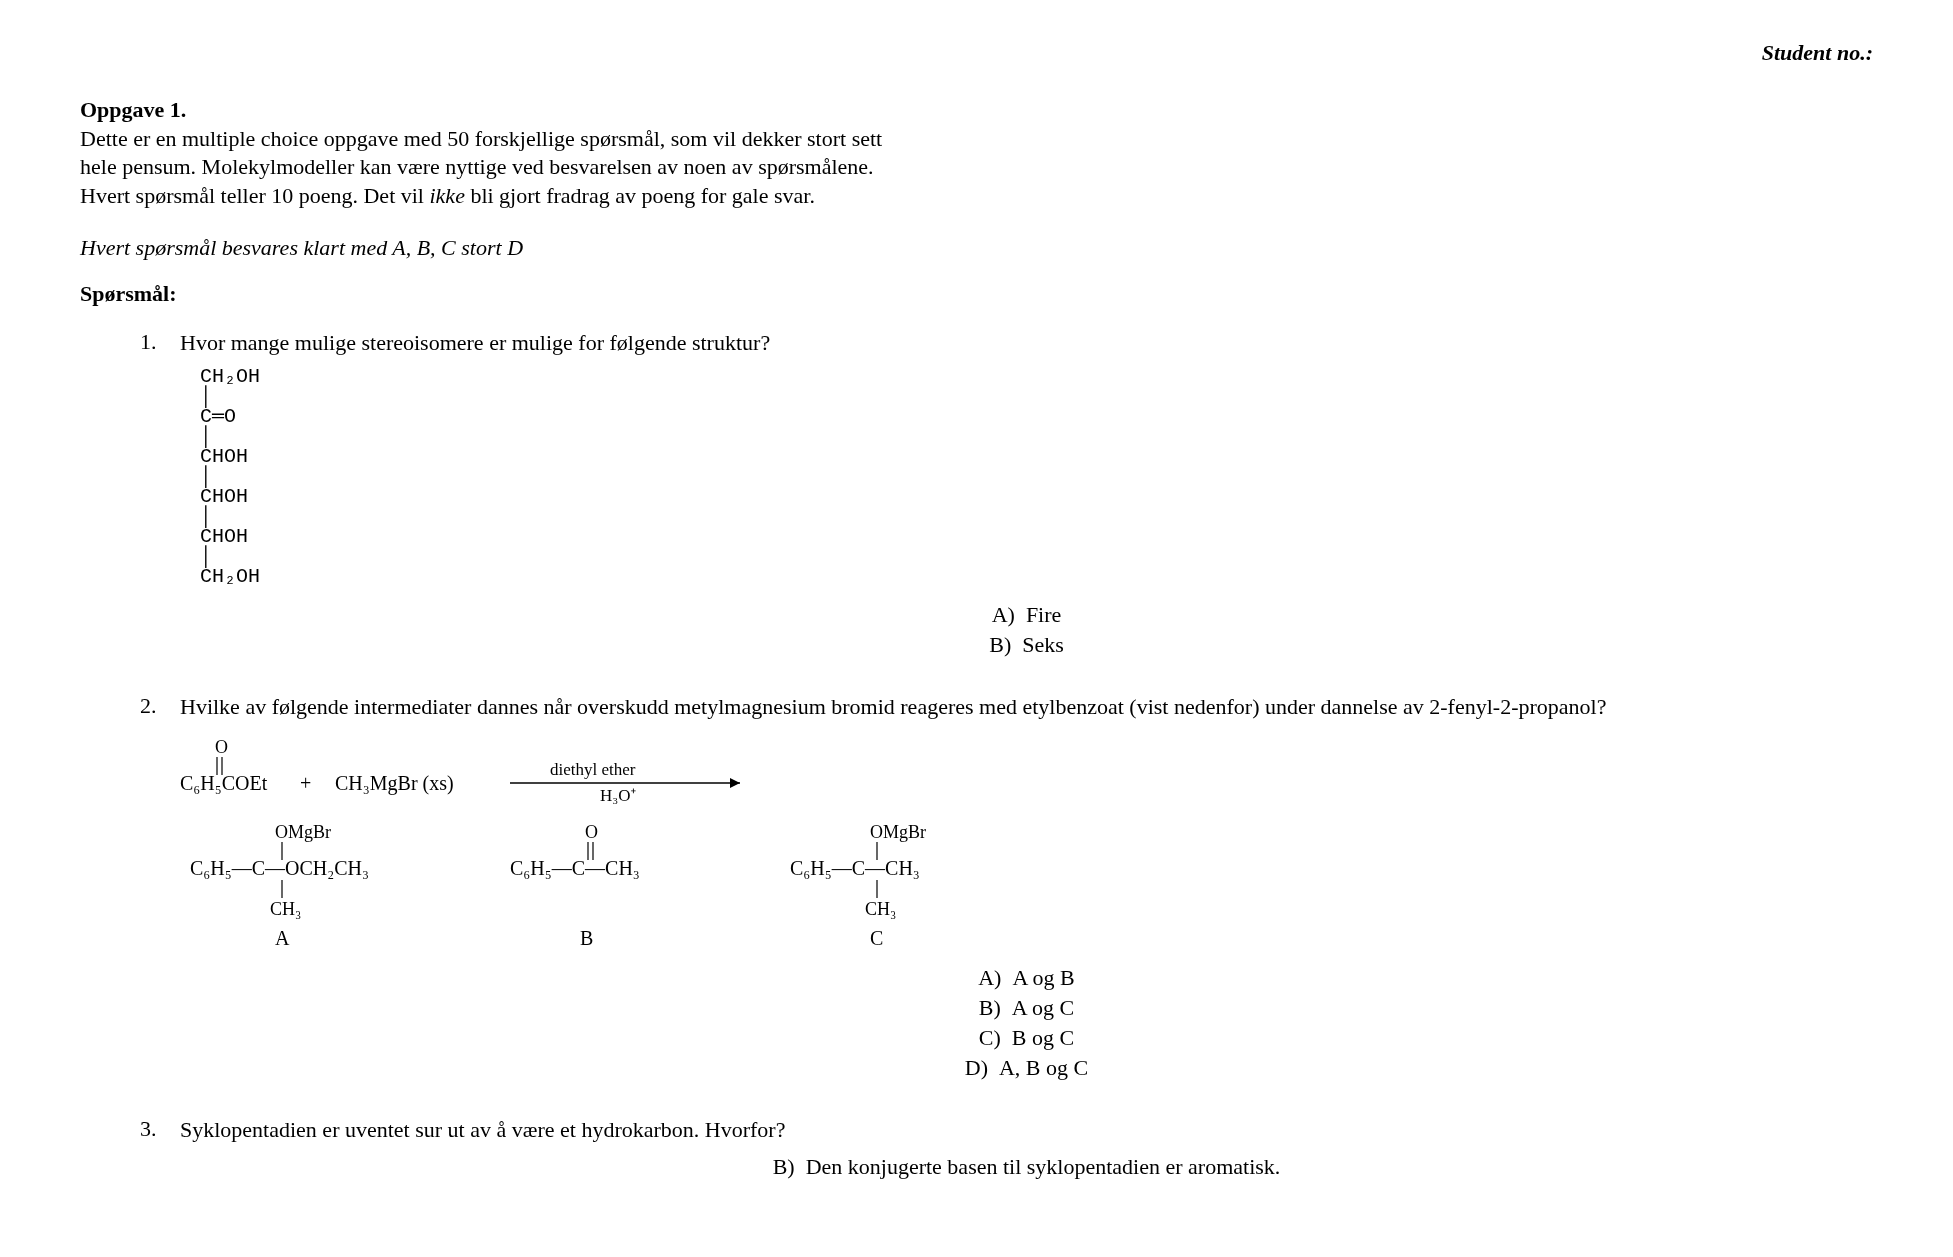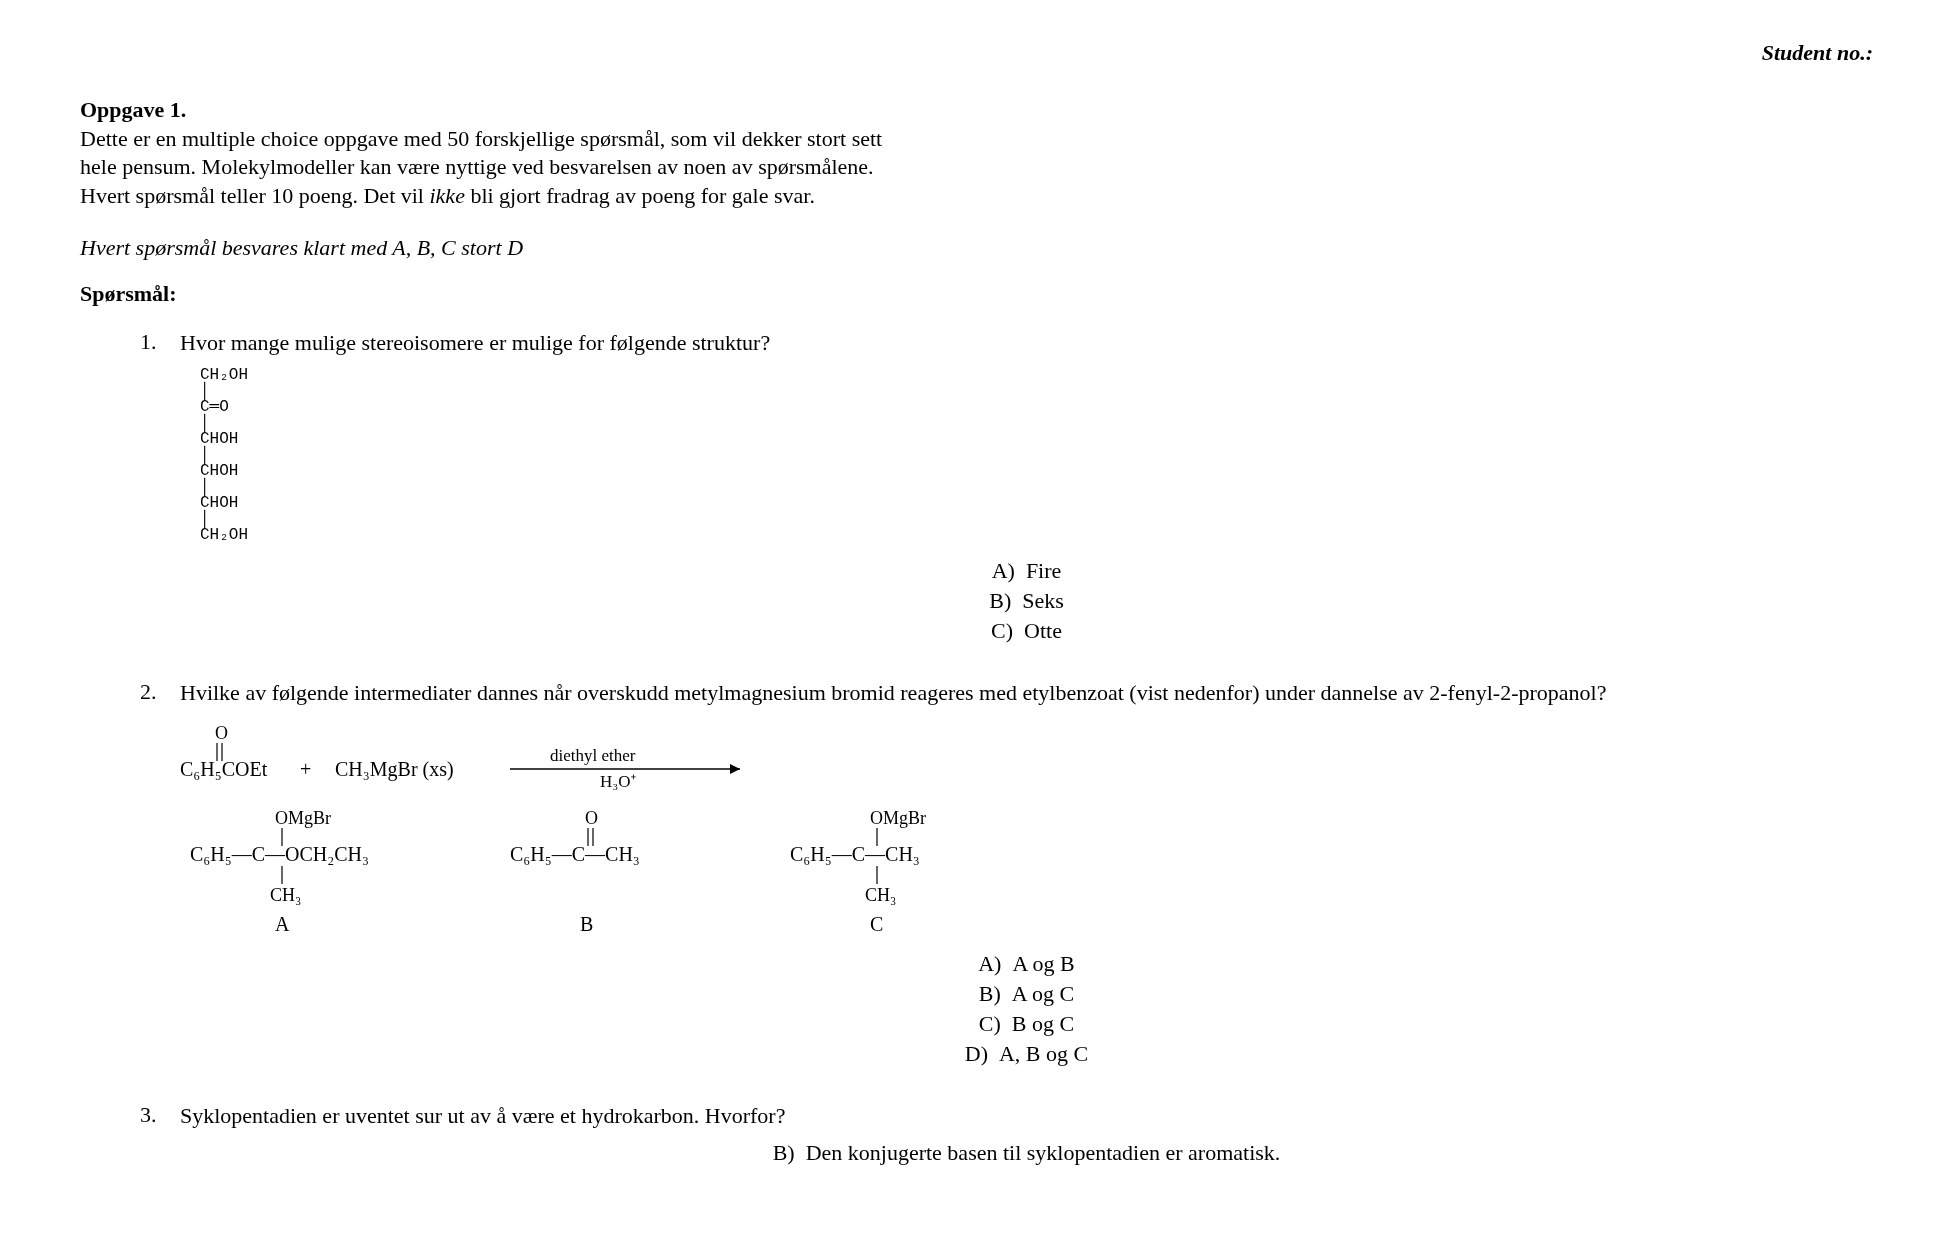--- a/index.html
+++ b/index.html
@@ -18,21 +18,21 @@
     .header-student { margin-bottom: 30px; }
     .task-intro { margin-bottom: 25px; line-height: 1.3; }
     .italic-line { margin-bottom: 20px; }
     .section-title { margin-bottom: 22px; }
     .question-block { margin-bottom: 35px; }
     .q-row { display: flex; align-items: flex-start; margin-left: 60px; margin-bottom: 10px; }
     .q-num { min-width: 40px; }
     .q-text { flex: 1; line-height: 1.25; }
     .struct {
       font-family: "Courier New", monospace;
-      font-size: 16px;
+      font-size: 20px;
       margin-left: 120px;
       line-height: 1.0;
       white-space: pre;
       margin-top: 10px;
       margin-bottom: 15px;
     }
     .options { margin-left: 100px; margin-top: 10px; }
     .opt { margin-bottom: 4px; text-align: center; }
     .diagram-area { margin-left: 100px; margin-top: 15px; margin-bottom: 15px; }
     svg { display: block; }
@@ -71,21 +71,20 @@
 <span>CHOH</span>
 <span>│</span>
 <span>CHOH</span>
 <span>│</span>
 <span>CHOH</span>
 <span>│</span>
 <span>CH₂OH</span></div>
   <div class="options">
     <div class="opt"><span>A)</span>&nbsp;&nbsp;<span>Fire</span></div>
     <div class="opt"><span>B)</span>&nbsp;&nbsp;<span>Seks</span></div>
-    <div class="opt"><span>C)</span>&nbsp;&nbsp;<span>Otte</span></div>
   </div>
 </div>
 
 <div class="question-block">
   <div class="q-row">
     <div class="q-num">2.</div>
     <div class="q-text">Hvilke av følgende intermediater dannes når overskudd metylmagnesium bromid reageres med etylbenzoat (vist nedenfor) under dannelse av 2-fenyl-2-propanol?</div>
   </div>
 
   <div class="diagram-area">

